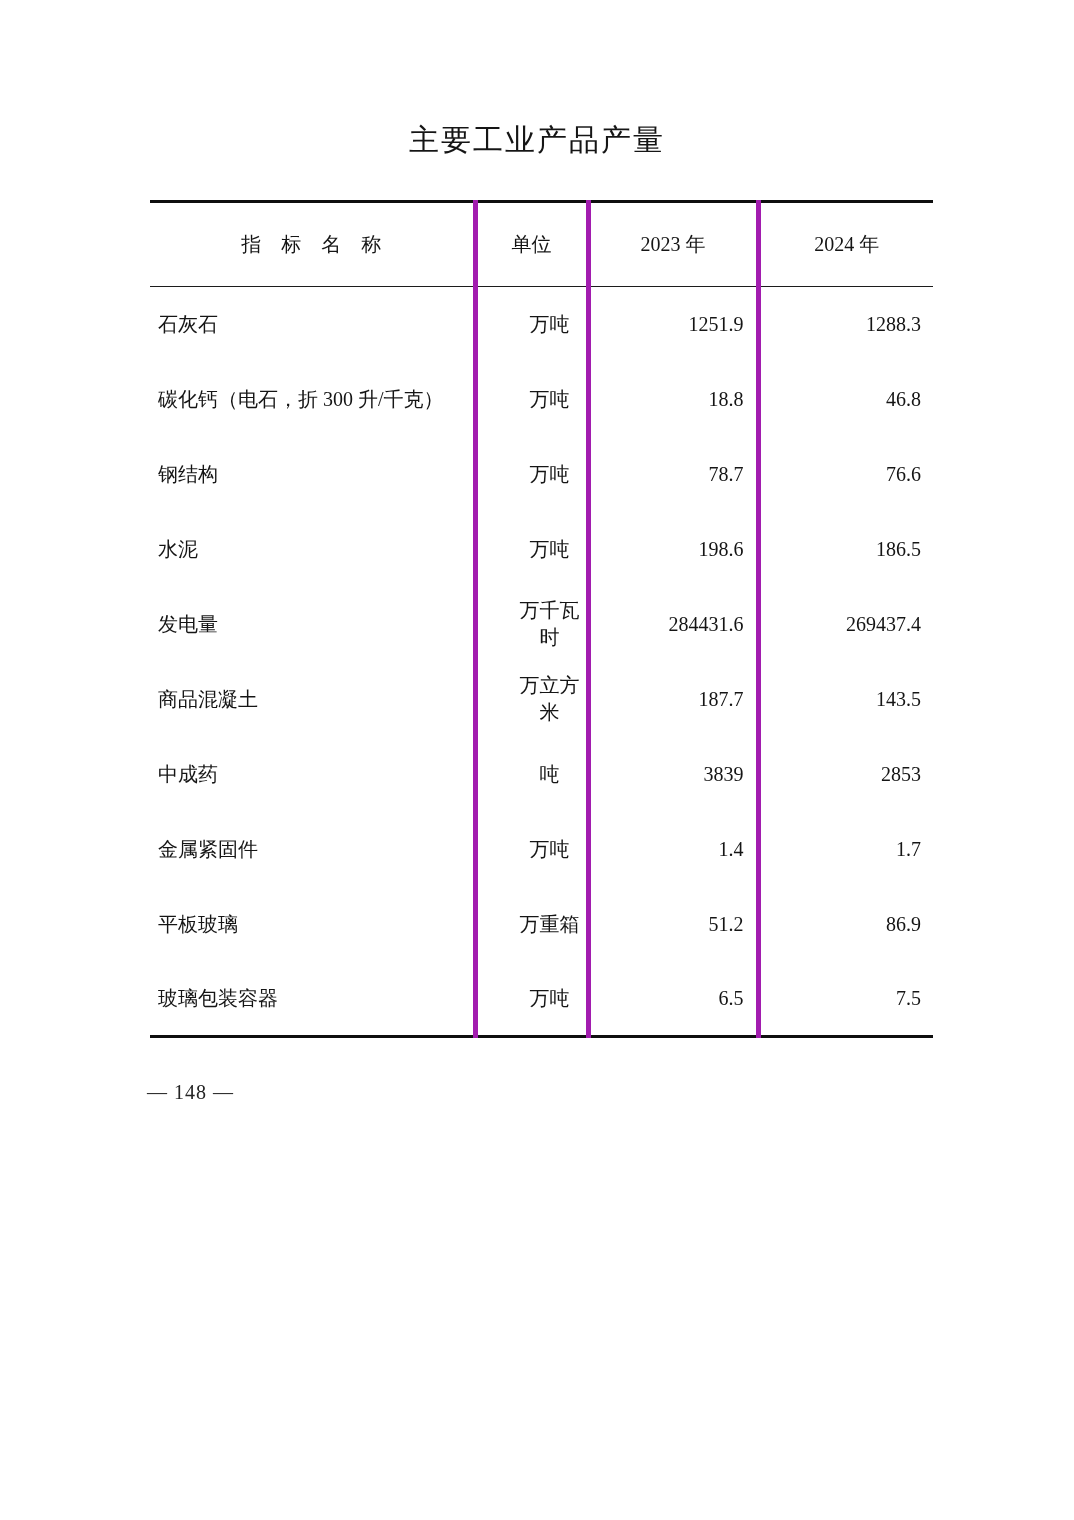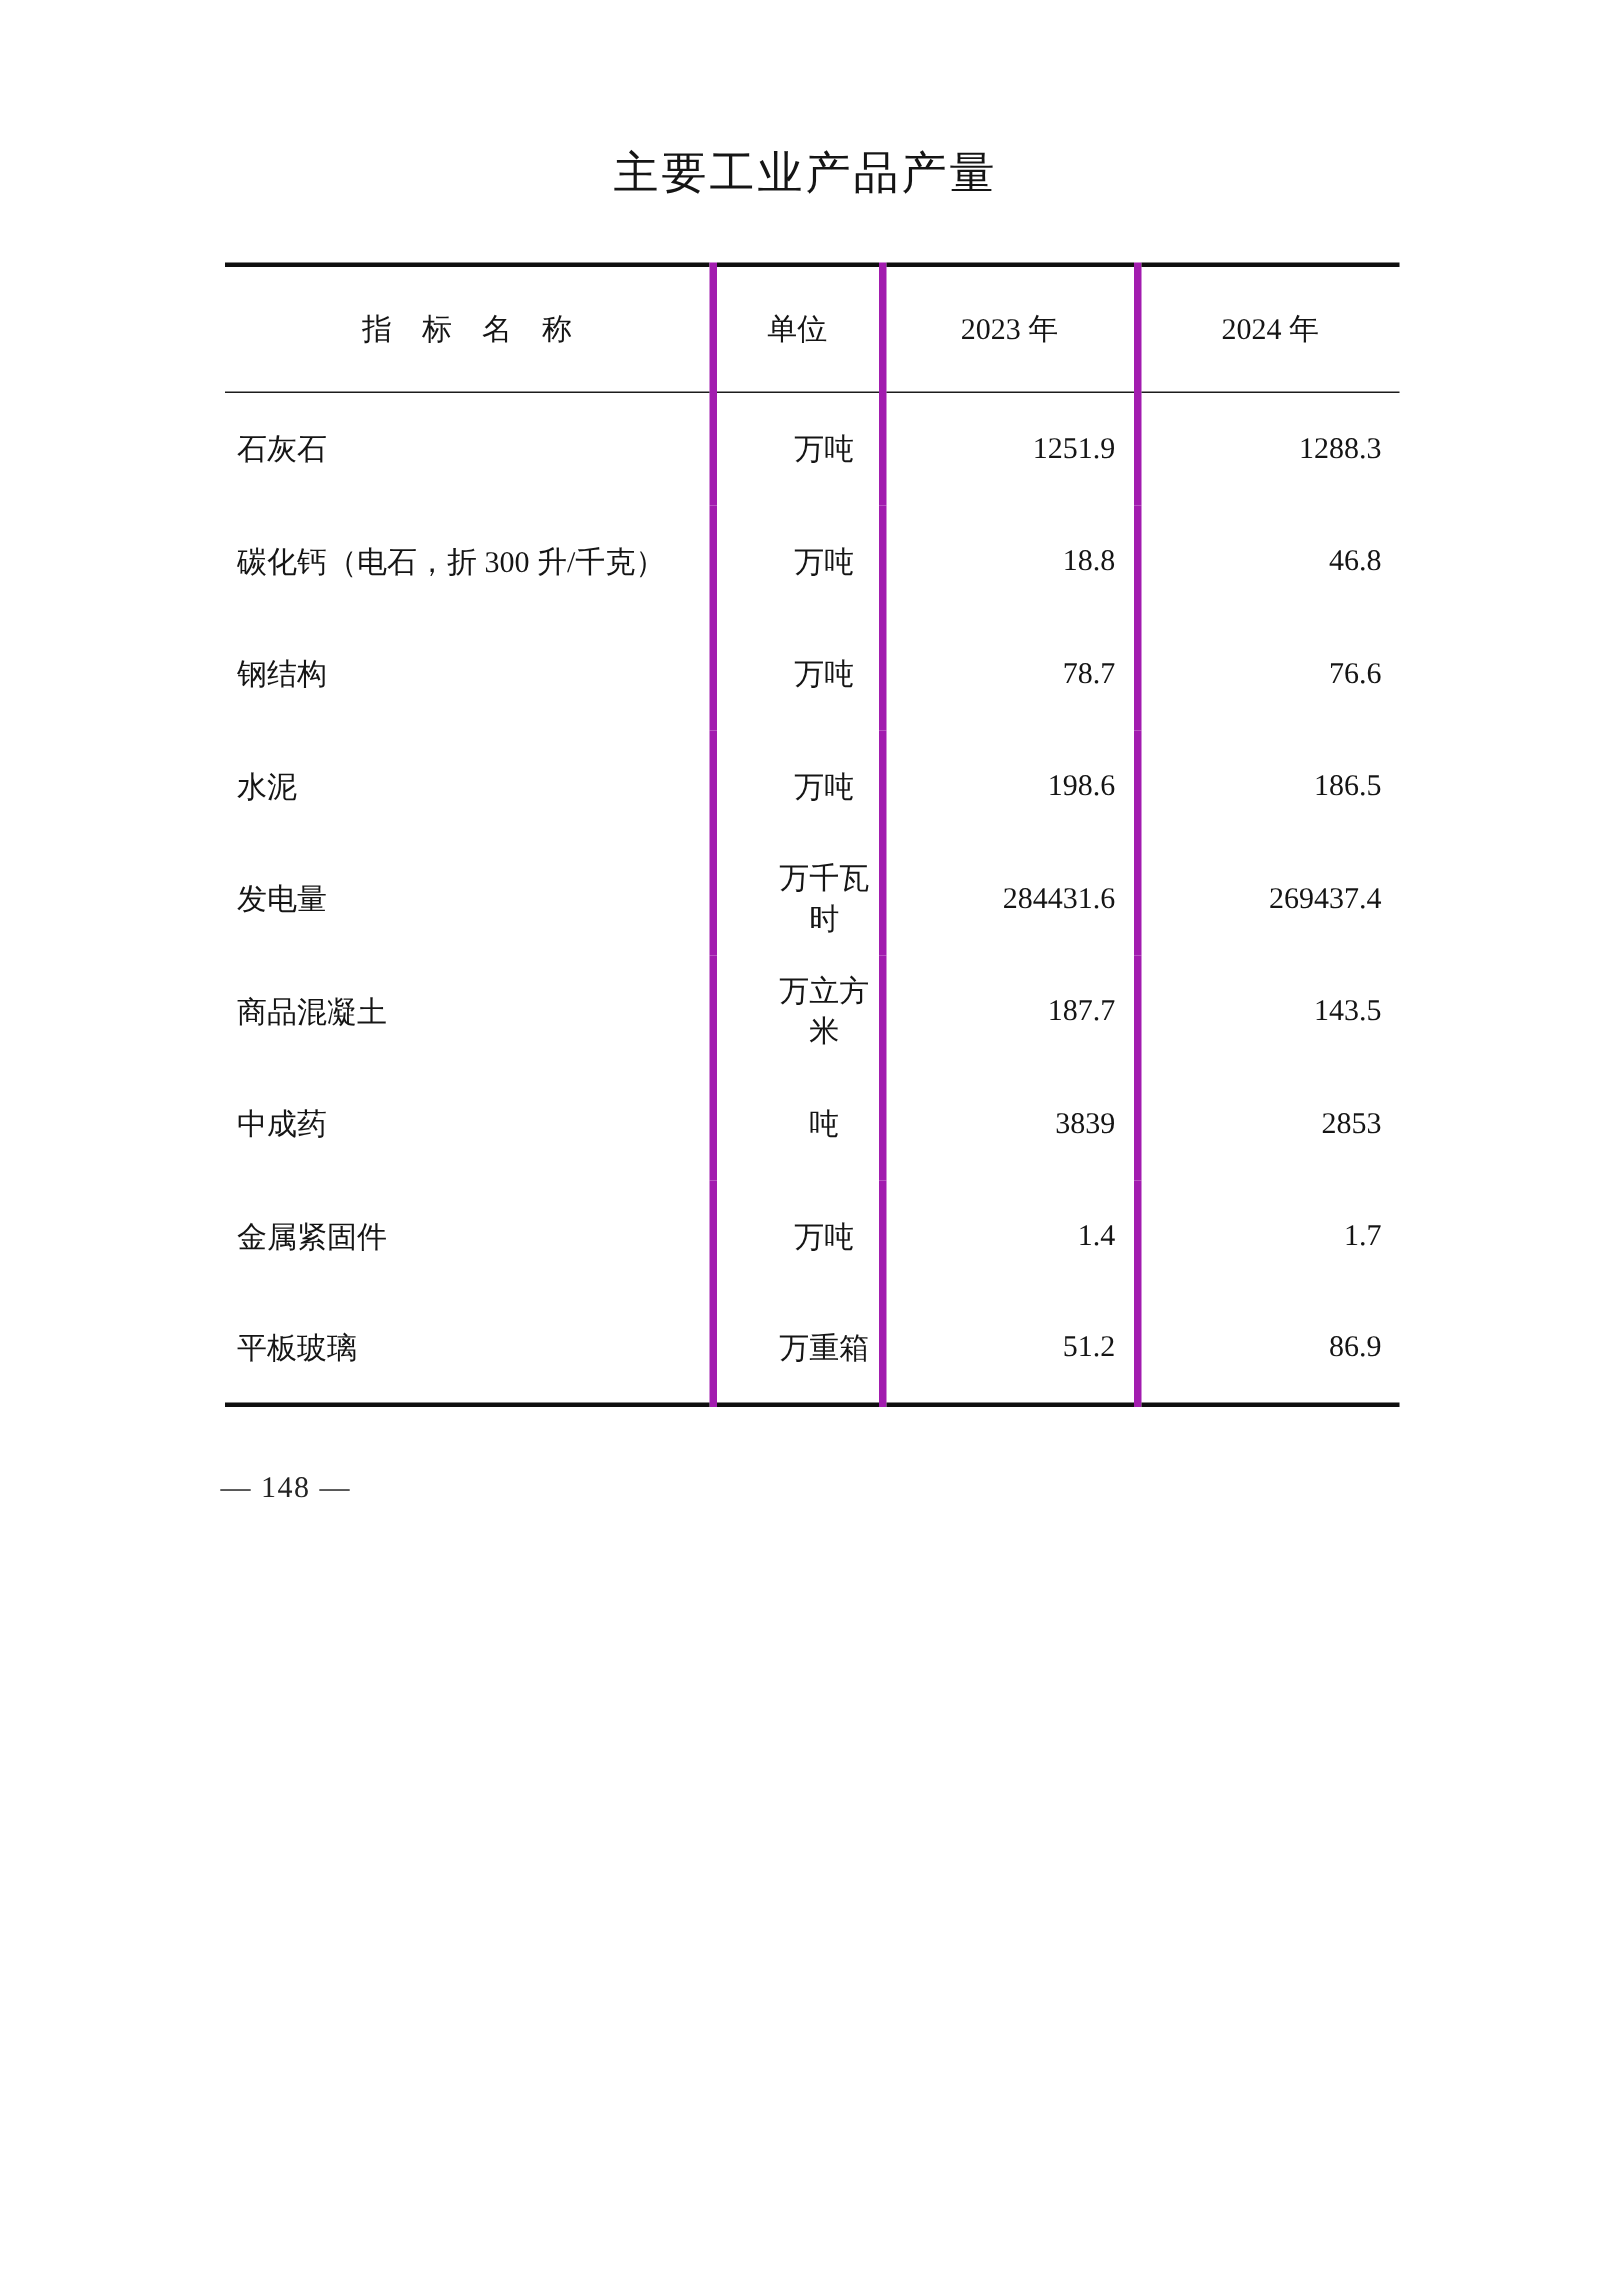--- a/index.html
+++ b/index.html
@@ -7,21 +7,21 @@
   .page {
     position: relative;
     width: 1074px;
     height: 1520px;
     margin: 0 auto;
     background: #ffffff;
     font-family: "Liberation Serif", "DejaVu Serif", serif;
     color: #111111;
   }
   .doc-title {
-    padding-top: 95px;
+    padding-top: 120px;
     text-align: center;
     font-size: 30px;
     font-weight: normal;
     letter-spacing: 2px;
     color: #151515;
   }
   table.stats {
     margin-left: 150px;
     margin-top: 39px;
     width: 783px;
@@ -132,18 +132,24 @@
         <td class="c-unit v-line">万吨</td>
         <td class="c-num v-line">1.4</td>
         <td class="c-num">1.7</td>
       </tr>
       <tr>
         <td class="c-name v-line">平板玻璃</td>
         <td class="c-unit v-line">万重箱</td>
         <td class="c-num v-line">51.2</td>
         <td class="c-num">86.9</td>
       </tr>
+      <tr>
+        <td class="c-name v-line">玻璃包装容器</td>
+        <td class="c-unit v-line">万吨</td>
+        <td class="c-num v-line">6.5</td>
+        <td class="c-num">7.5</td>
+      </tr>
     </tbody>
   </table>
 
   <div class="page-footer">— 148 —</div>
 
 </div>
 
 </body></html>

